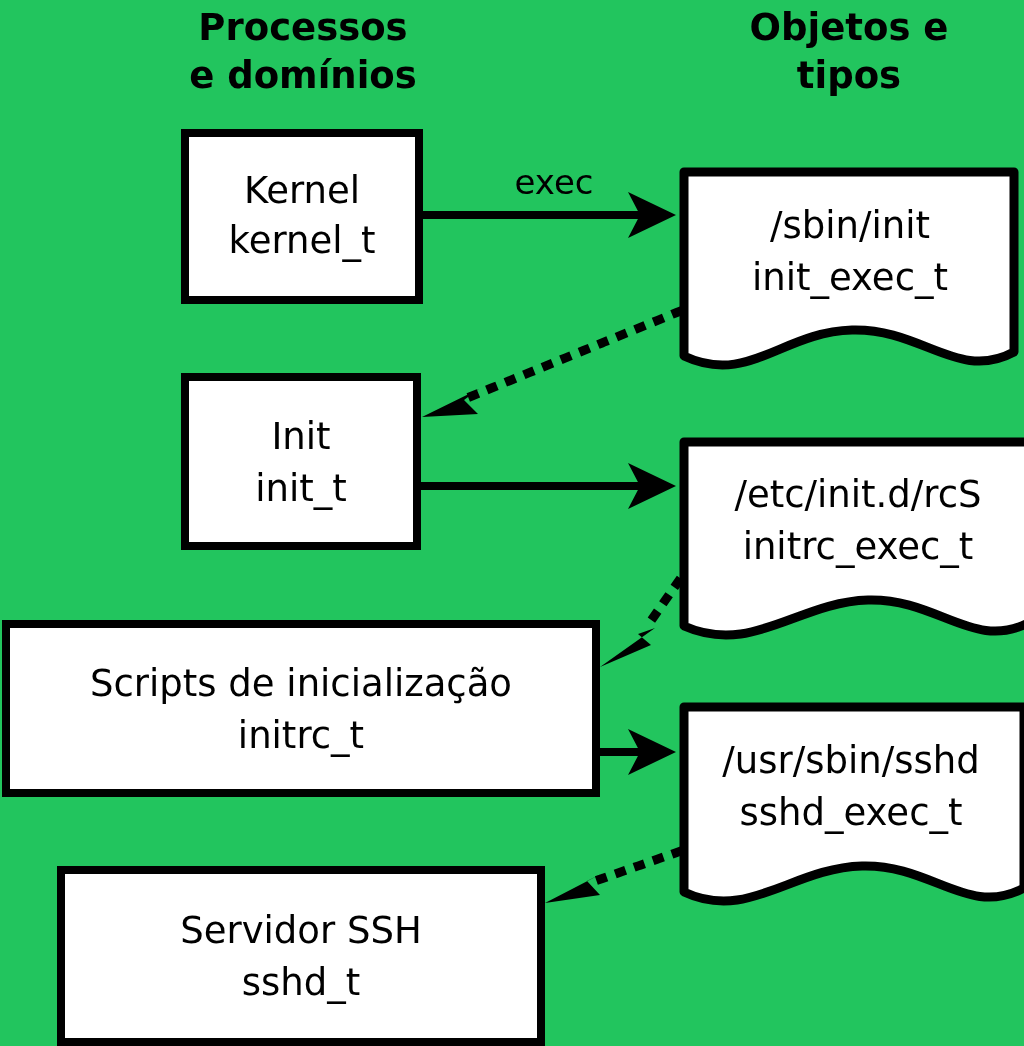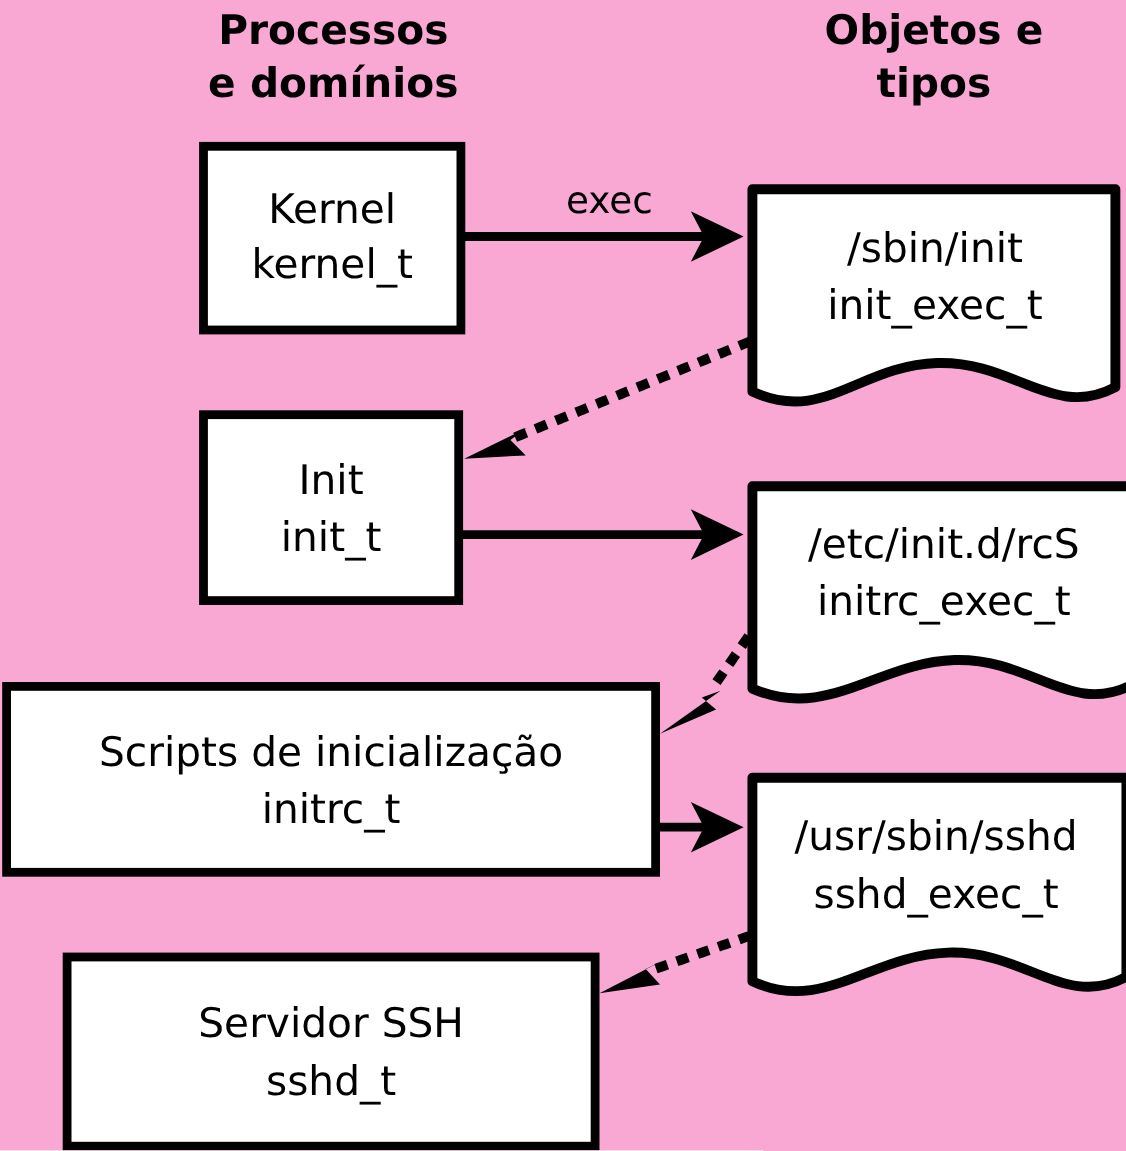--- a/index.html
+++ b/index.html
@@ -4,21 +4,21 @@
 <style>
   html, body {
     margin: 0;
     padding: 0;
     background: #ffffff;
   }
   #canvas {
     position: relative;
     width: 1024px;
     height: 1046px;
-    background: #f9a8d4;
+    background: #22c55e;
     overflow: hidden;
     font-family: "DejaVu Sans", sans-serif;
   }
   svg.diagram {
     position: absolute;
     top: 0;
     left: 0;
     width: 1024px;
     height: 1046px;
   }

